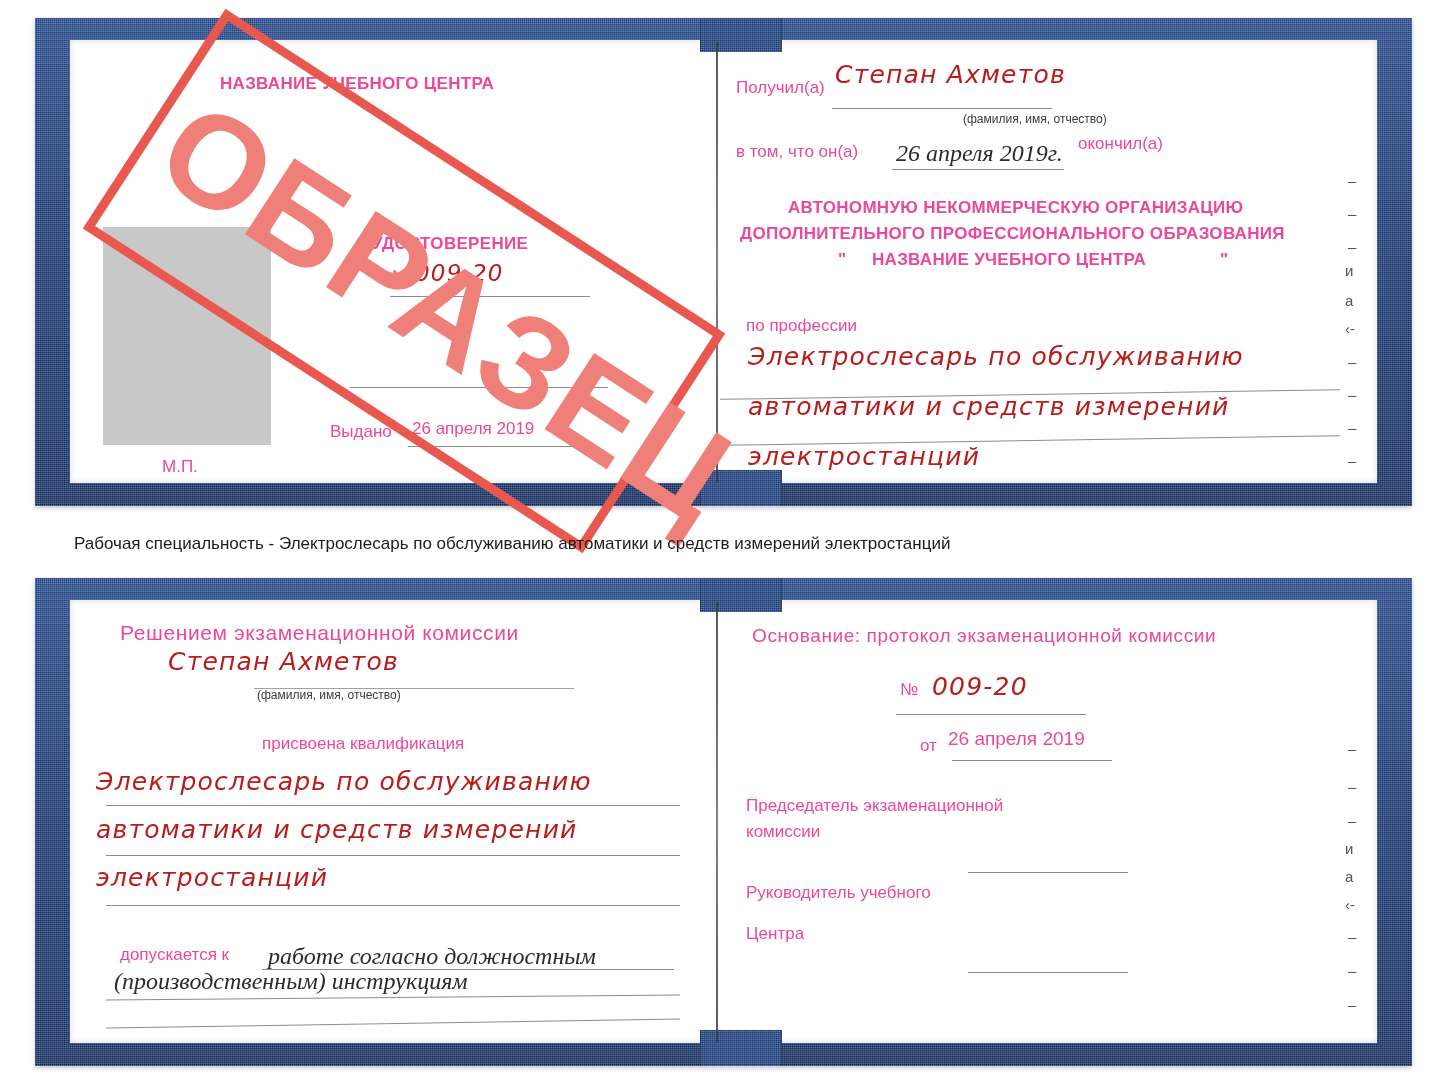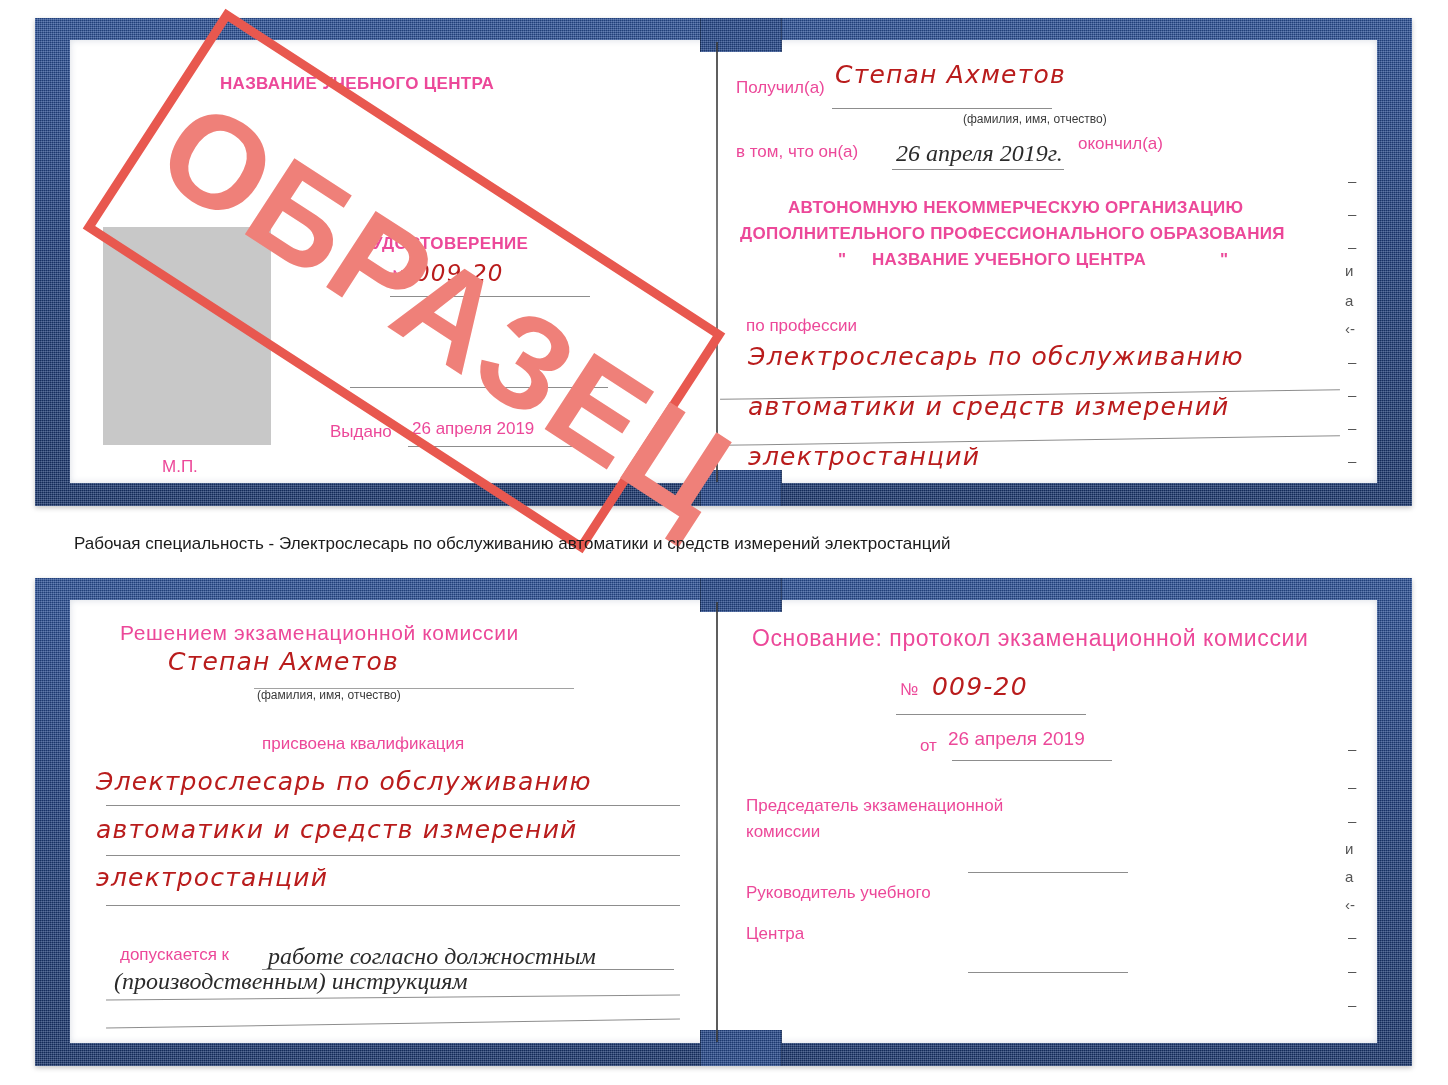--- a/index.html
+++ b/index.html
@@ -240,21 +240,21 @@
   <div class="t-print t-body" style="left:48px; top:345px;">допускается к</div>
   <div class="t-ital" style="left:196px; top:343px;">работе согласно должностным</div>
   <div class="rule" style="left:190px; top:369px; width:412px;"></div>
   <div class="t-ital" style="left:42px; top:368px;">(производственным) инструкциям</div>
   <div class="rule" style="left:34px; top:397px; width:574px; transform:rotate(-0.5deg);"></div>
   <div class="rule" style="left:34px; top:423px; width:574px; transform:rotate(-0.9deg);"></div>
 </div>
 
 <div class="page" style="left:720px; top:600px; width:655px; height:443px;">
 
-  <div class="t-print" style="left:32px; top:25px; font-size:23px; letter-spacing:.6px;">Основание: протокол экзаменационной комиссии</div>
+  <div class="t-print" style="left:32px; top:25px; font-size:19px; letter-spacing:.6px;">Основание: протокол экзаменационной комиссии</div>
 
   <div class="t-print t-body" style="left:180px; top:80px;">№</div>
   <div class="t-hand" style="left:212px; top:72px; font-size:25px;">009-20</div>
   <div class="rule" style="left:176px; top:114px; width:190px;"></div>
 
   <div class="t-print t-body" style="left:200px; top:136px;">от</div>
   <div class="t-print t-body" style="left:228px; top:128px; font-size:19px;">26 апреля 2019</div>
   <div class="rule" style="left:232px; top:160px; width:160px;"></div>
 
   <div class="t-print t-body" style="left:26px; top:196px;">Председатель экзаменационной</div>

